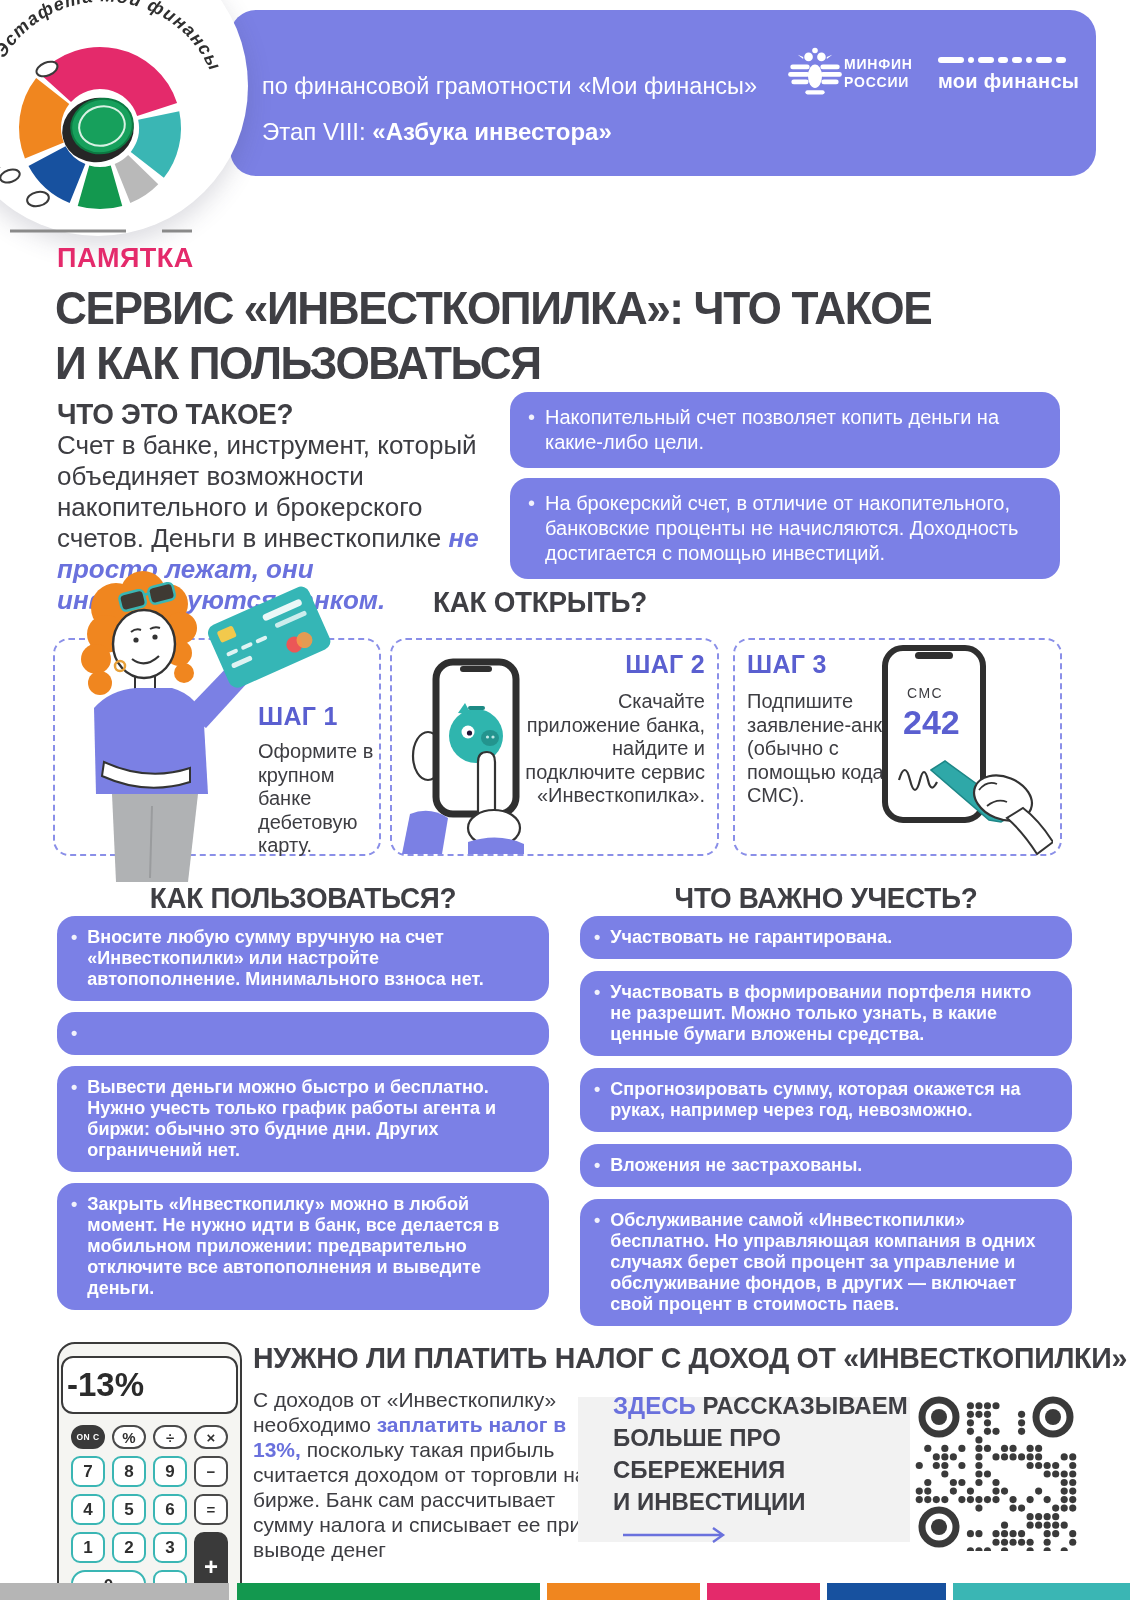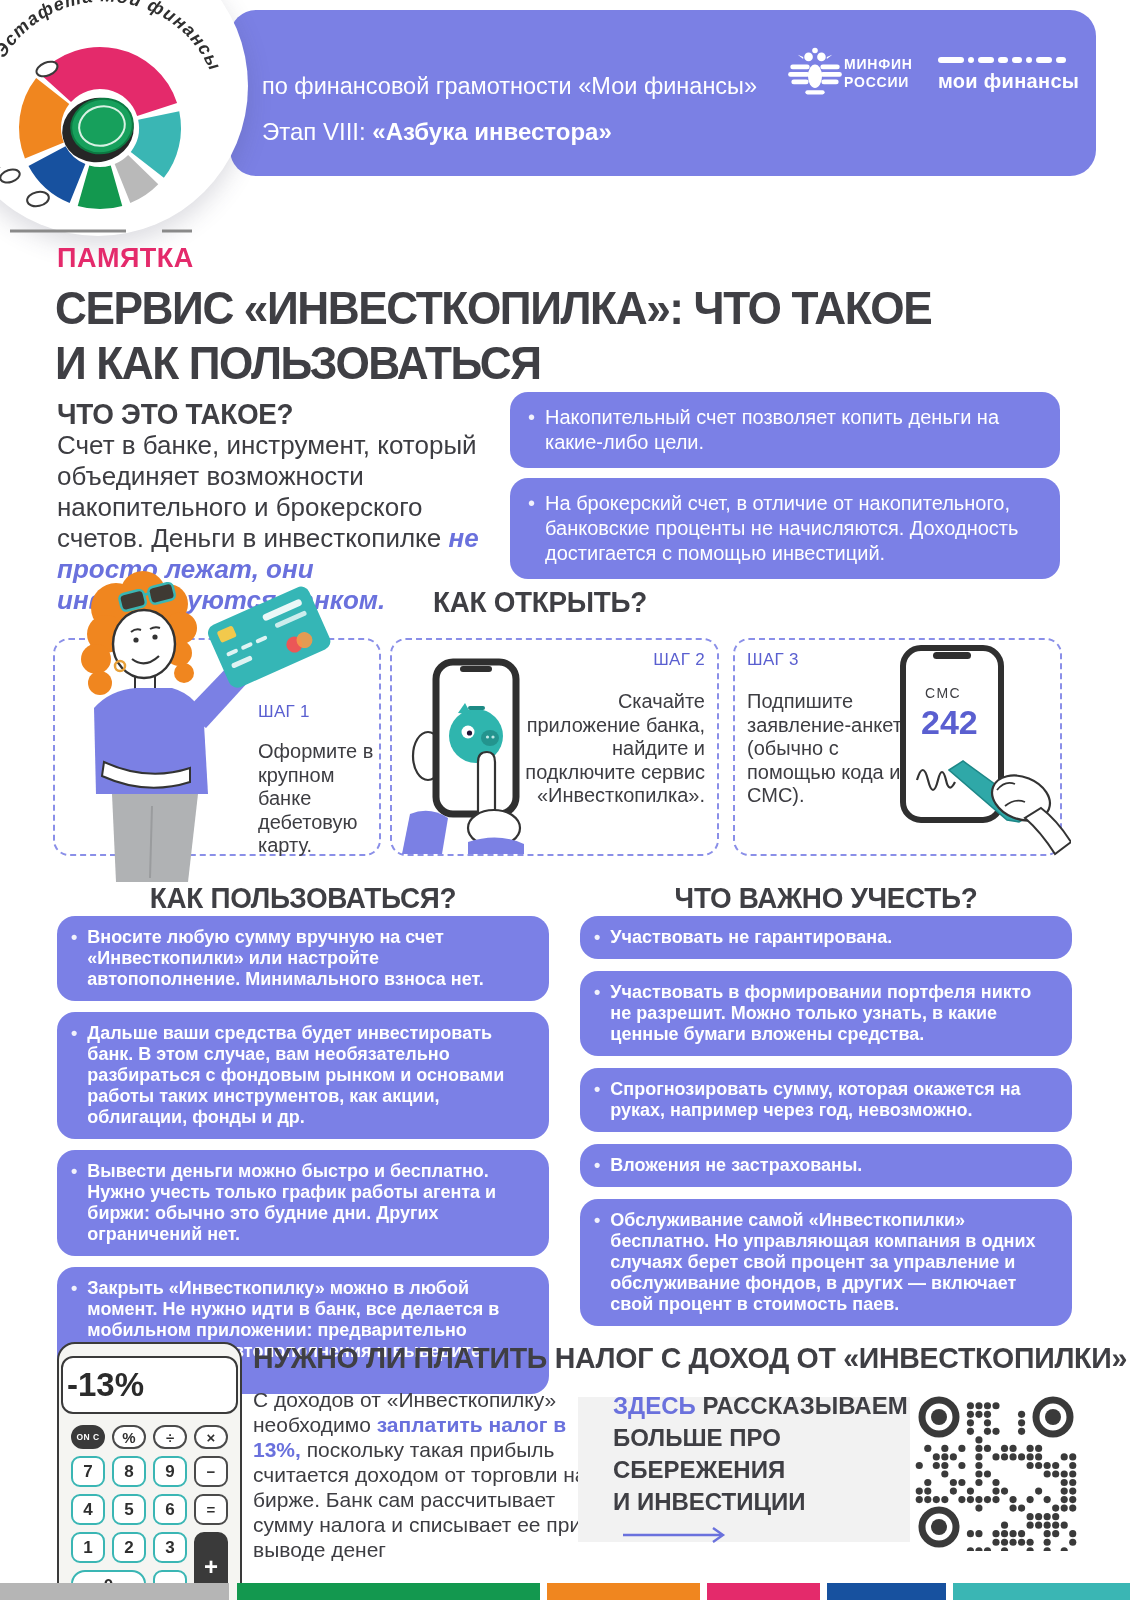--- a/index.html
+++ b/index.html
@@ -30,21 +30,21 @@
   .h2--center{transform-origin:center top;text-align:center;}
   .body-text{left:57px;top:430px;width:458px;font-size:26px;line-height:31px;color:#3d3d42;}
   .accent-it{color:#6a71dd;font-style:italic;font-weight:700;}
 
   .note-box{background:#7b80e6;border-radius:18px;color:#fff;padding:13px 18px;
             font-size:20px;line-height:25px;font-weight:500;display:flex;margin-bottom:10px;}
   .bullet{flex:0 0 auto;margin-right:10px;opacity:.9;}
 
   
   .stepbox{border:2px dashed #8a8fe8;border-radius:16px;background:#fff;}
-  .step-label{font-size:17px;font-weight:400;color:#5a5fd0;letter-spacing:.3px;}
+  .step-label{font-size:25px;font-weight:700;color:#5a5fd0;letter-spacing:.3px;}
   .step-text{font-size:20px;line-height:23.5px;color:#3d3d42;}
 
   
   .col{display:flex;flex-direction:column;gap:11px;}
   .col-box{background:#7b80e6;border-radius:18px;color:#fff;padding:11px 16px 11px 14px;
            font-size:18px;line-height:21px;font-weight:600;display:flex;}
 
   
   .tax-h{left:253px;top:1341px;font-size:30px;font-weight:800;letter-spacing:-.3px;
          transform:scaleX(.95);transform-origin:left top;white-space:nowrap;}
@@ -263,21 +263,21 @@
       <path d="M12 158 q20 -8 38 4 l-6 36 l-40 0 Z" fill="#7b80e4"></path>
       <path d="M70 186 q30 -10 56 2 l0 10 l-56 0 Z" fill="#7b80e4"></path>
     </svg>
   </div>
   <div class="abs step-label" style="left:540px;top:650px;width:165px;text-align:right">ШАГ 2</div>
   <div class="abs step-text" style="left:505px;top:690px;width:200px;text-align:right">Скачайте приложение банка, найдите и подключите сервис «Инвесткопилка».</div>
 
   <div class="abs step-label" style="left:747px;top:650px">ШАГ 3</div>
   <div class="abs step-text" style="left:747px;top:690px;width:180px">Подпишите заявление-анкету (обычно с помощью кода из СМС).</div>
 
-  <div class="abs" style="left:893px;top:640px">
+  <div class="abs" style="left:875px;top:640px">
     <svg width="178" height="218" viewBox="0 0 178 218">
       <rect x="10" y="8" width="98" height="172" rx="18" fill="#fff" stroke="#2f2f2f" stroke-width="6"></rect>
       <rect x="40" y="12" width="38" height="7" rx="3.5" fill="#2f2f2f"></rect>
       <text x="32" y="58" font-size="14" letter-spacing="1.5" fill="#3d3d42" font-family="Liberation Sans,sans-serif">СМС</text>
       <text x="28" y="94" font-size="34" font-weight="bold" fill="#5a5fd0" font-family="Liberation Sans,sans-serif">242</text>
       <path d="M24 140 q6 -20 11 0 q5 20 10 0 q4 -16 8 0 q3 14 9 2" stroke="#333" stroke-width="2.2" fill="none"></path>
       <polygon points="56,130 70,121 132,166 136,176 126,182 114,180" fill="#2fa8a8" stroke="#1d8787" stroke-width="1.5"></polygon>
       <ellipse cx="128" cy="158" rx="30" ry="21" fill="#fff" stroke="#333" stroke-width="2.2" transform="rotate(22 128 158)"></ellipse>
       <path d="M104 150 q8 -10 18 -6 M112 166 q10 -8 20 -4" stroke="#333" stroke-width="1.8" fill="none"></path>
       <path d="M132 178 q16 14 30 36 l16 -12 q-14 -22 -30 -34 Z" fill="#fff" stroke="#333" stroke-width="2"></path>
@@ -287,21 +287,20 @@
   <div class="abs h2 h2--center" style="left:57px;top:882px;width:492px">КАК ПОЛЬЗОВАТЬСЯ?</div>
   <div class="abs h2 h2--center" style="left:580px;top:882px;width:492px">ЧТО ВАЖНО УЧЕСТЬ?</div>
 
   <div class="abs col" style="left:57px;top:916px;width:492px">
     <div class="col-box">
         <span class="bullet">•</span>
         <span>Вносите любую сумму вручную на счет «Инвесткопилки» или настройте автопополнение. Минимального взноса нет.</span>
       </div>
     <div class="col-box">
         <span class="bullet">•</span>
-        <span>Дальше ваши средства будет инвестировать банк. В этом случае, вам необязательно разбираться с фондовым рынком и основами работы таких инструментов, как акции, облигации, фонды и др.</span>
       </div>
     <div class="col-box">
         <span class="bullet">•</span>
         <span>Вывести деньги можно быстро и бесплатно. Нужно учесть только график работы агента и биржи: обычно это будние дни. Других ограничений нет.</span>
       </div>
     <div class="col-box">
         <span class="bullet">•</span>
         <span>Закрыть «Инвесткопилку» можно в любой момент. Не нужно идти в банк, все делается в мобильном приложении: предварительно отключите все автопополнения и выведите деньги.</span>
       </div>
   </div>

